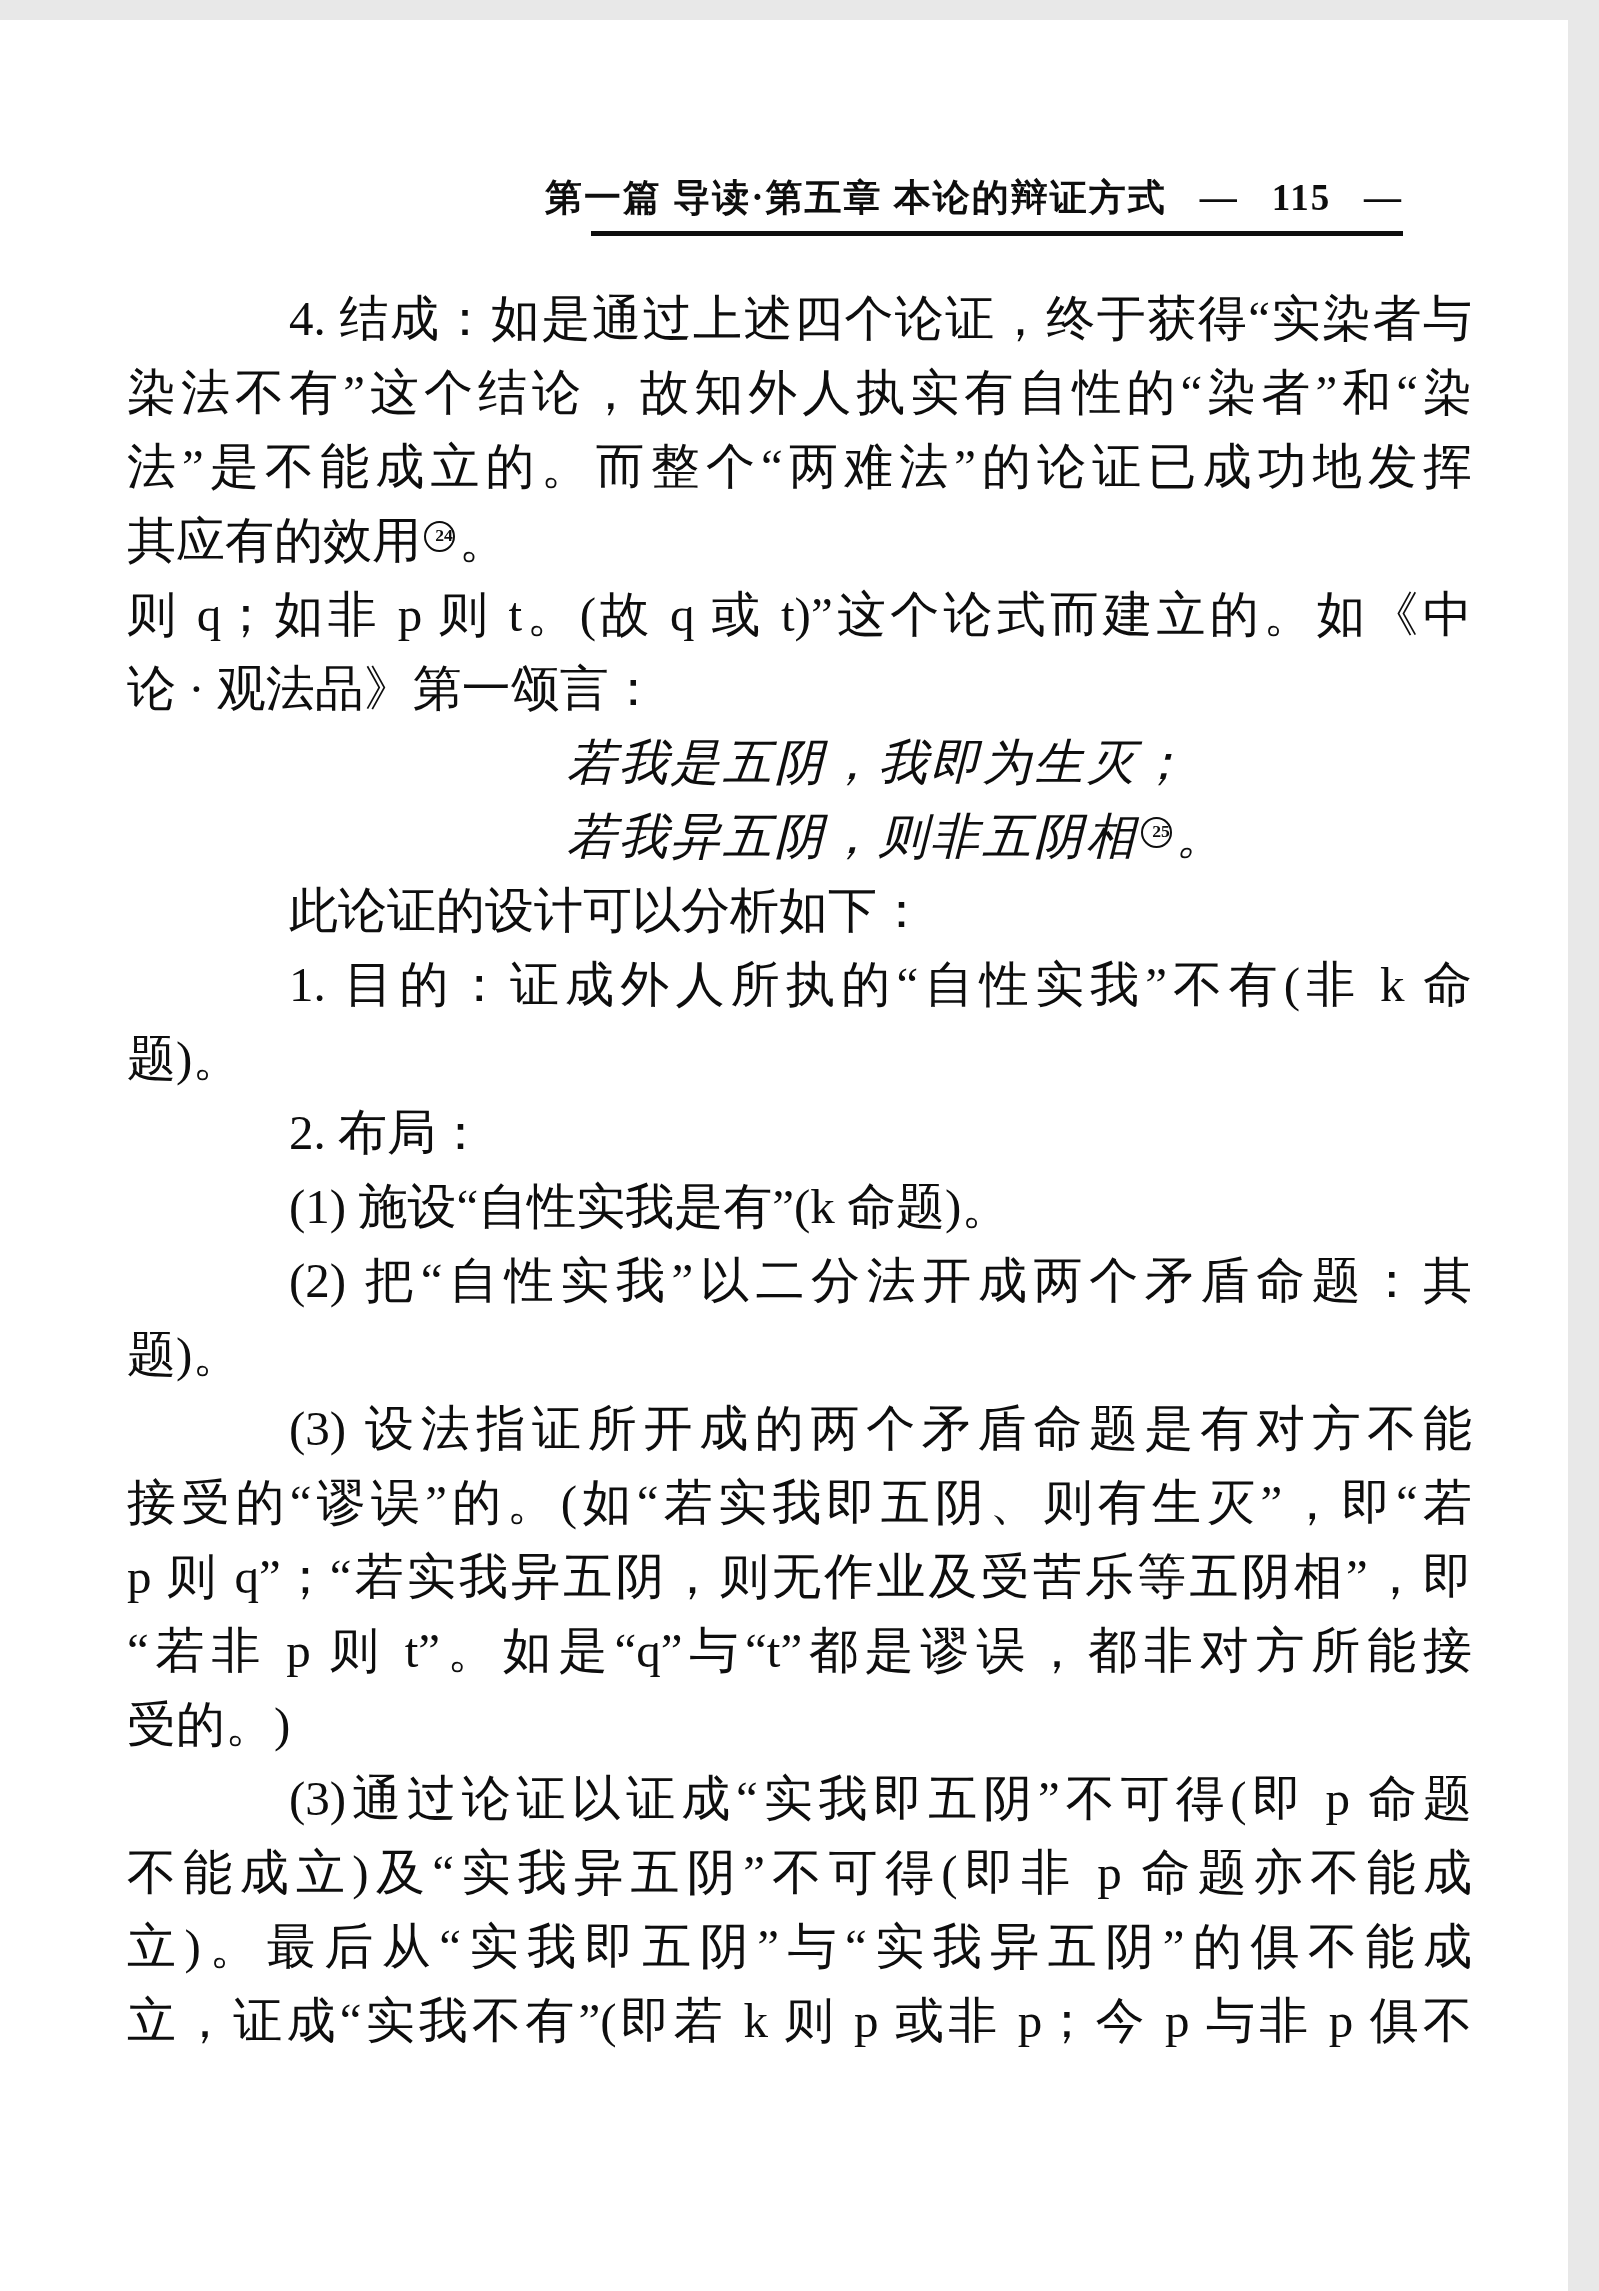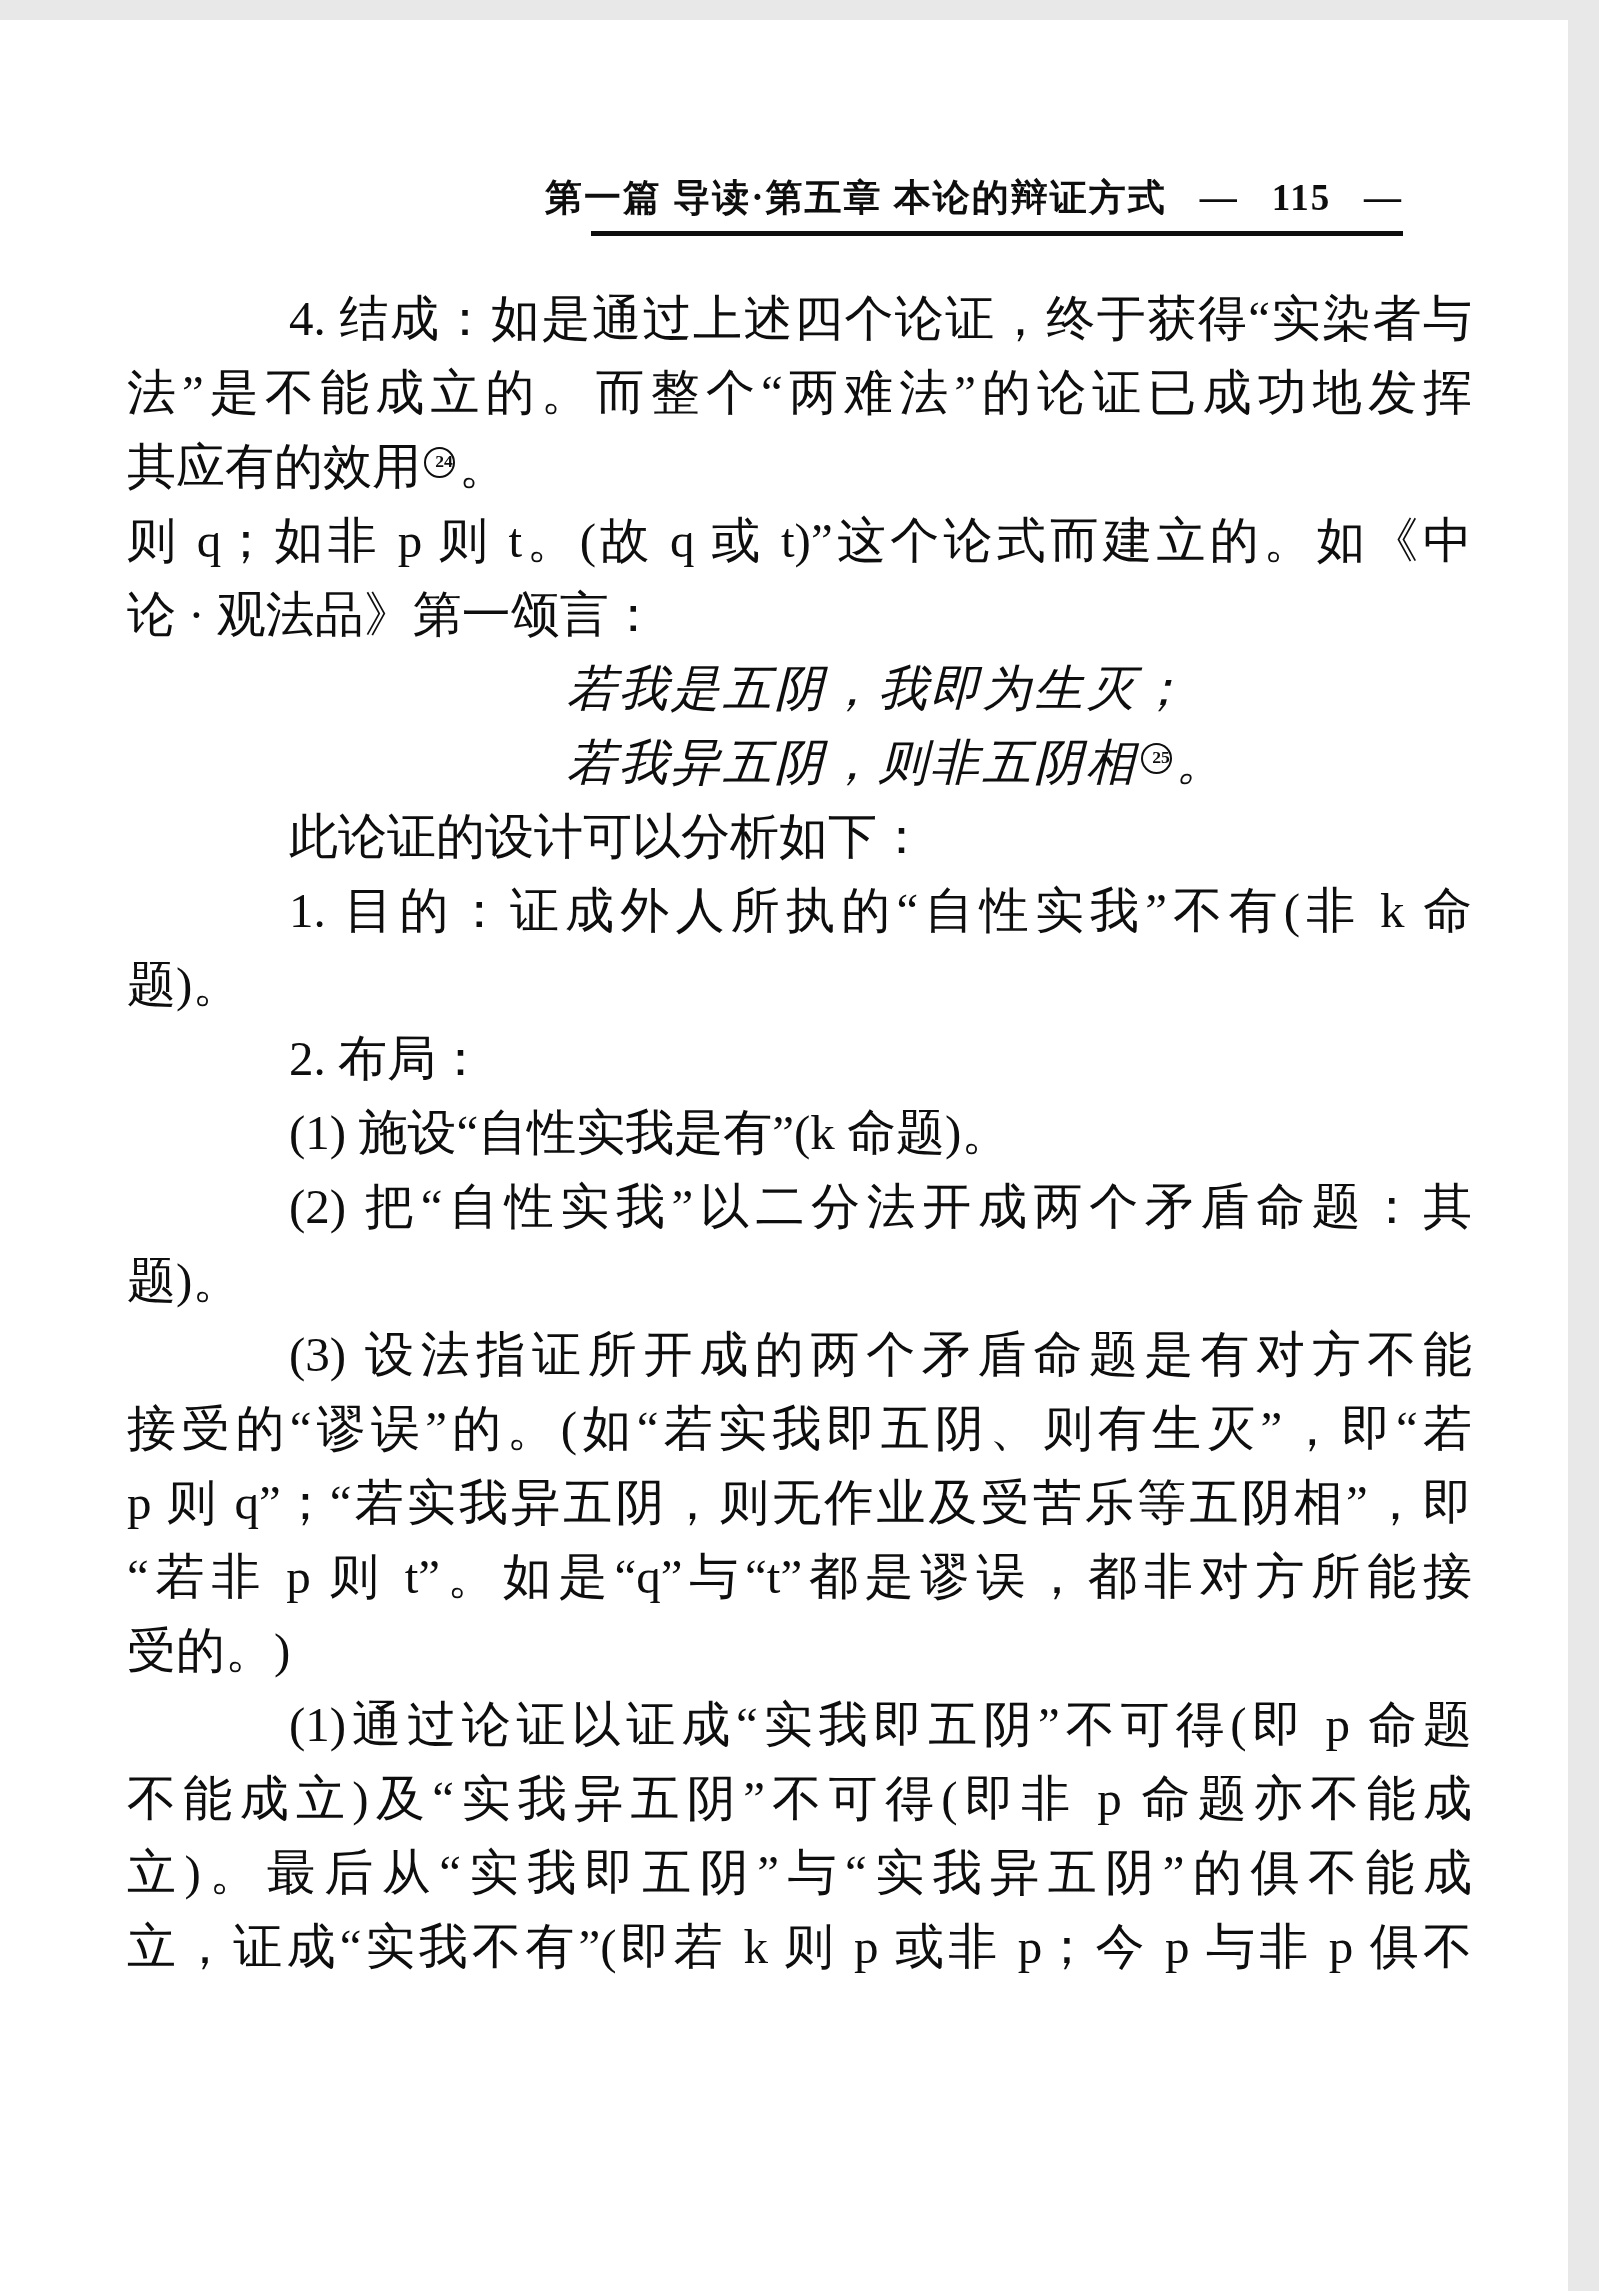--- a/index.html
+++ b/index.html
@@ -64,38 +64,39 @@
 
 <div class="page">
 
   <div class="header">
     <span>第一篇 导读·第五章 本论的辩证方式</span><span class="pageno">— 115 —</span>
   </div>
   <div class="rule"></div>
 
   <div class="textblock">
     <div class="ln j ind">4. 结成：如是通过上述四个论证，终于获得“实染者与</div>
+    <div class="ln j">染法不有”这个结论，故知外人执实有自性的“染者”和“染</div>
     <div class="ln j">法”是不能成立的。而整个“两难法”的论证已成功地发挥</div>
     <div class="ln"><span>其应有的效用</span><span class="sup">24</span><span>。</span></div>
     <div class="ln j">则 q；如非 p 则 t。(故 q 或 t)”这个论式而建立的。如《中</div>
     <div class="ln">论 · 观法品》第一颂言：</div>
     <div class="ln verse">若我是五阴，我即为生灭；</div>
     <div class="ln verse"><span>若我异五阴，则非五阴相</span><span class="sup">25</span><span>。</span></div>
     <div class="ln ind">此论证的设计可以分析如下：</div>
     <div class="ln j ind">1. 目的：证成外人所执的“自性实我”不有(非 k 命</div>
     <div class="ln">题)。</div>
     <div class="ln ind">2. 布局：</div>
     <div class="ln ind">(1) 施设“自性实我是有”(k 命题)。</div>
     <div class="ln j ind">(2) 把“自性实我”以二分法开成两个矛盾命题：其</div>
     <div class="ln">题)。</div>
     <div class="ln j ind">(3) 设法指证所开成的两个矛盾命题是有对方不能</div>
     <div class="ln j">接受的“谬误”的。(如“若实我即五阴、则有生灭”，即“若</div>
     <div class="ln j">p 则 q”；“若实我异五阴，则无作业及受苦乐等五阴相”，即</div>
     <div class="ln j">“若非 p 则 t”。如是“q”与“t”都是谬误，都非对方所能接</div>
     <div class="ln">受的。)</div>
-    <div class="ln j ind">(1)通过论证以证成“实我即五阴”不可得(即 p 命题</div>
+    <div class="ln j ind">(3)通过论证以证成“实我即五阴”不可得(即 p 命题</div>
     <div class="ln j">不能成立)及“实我异五阴”不可得(即非 p 命题亦不能成</div>
     <div class="ln j">立)。最后从“实我即五阴”与“实我异五阴”的俱不能成</div>
     <div class="ln j">立，证成“实我不有”(即若 k 则 p 或非 p；今 p 与非 p 俱不</div>
   </div>
 
 </div>
 
 
 </body></html>

